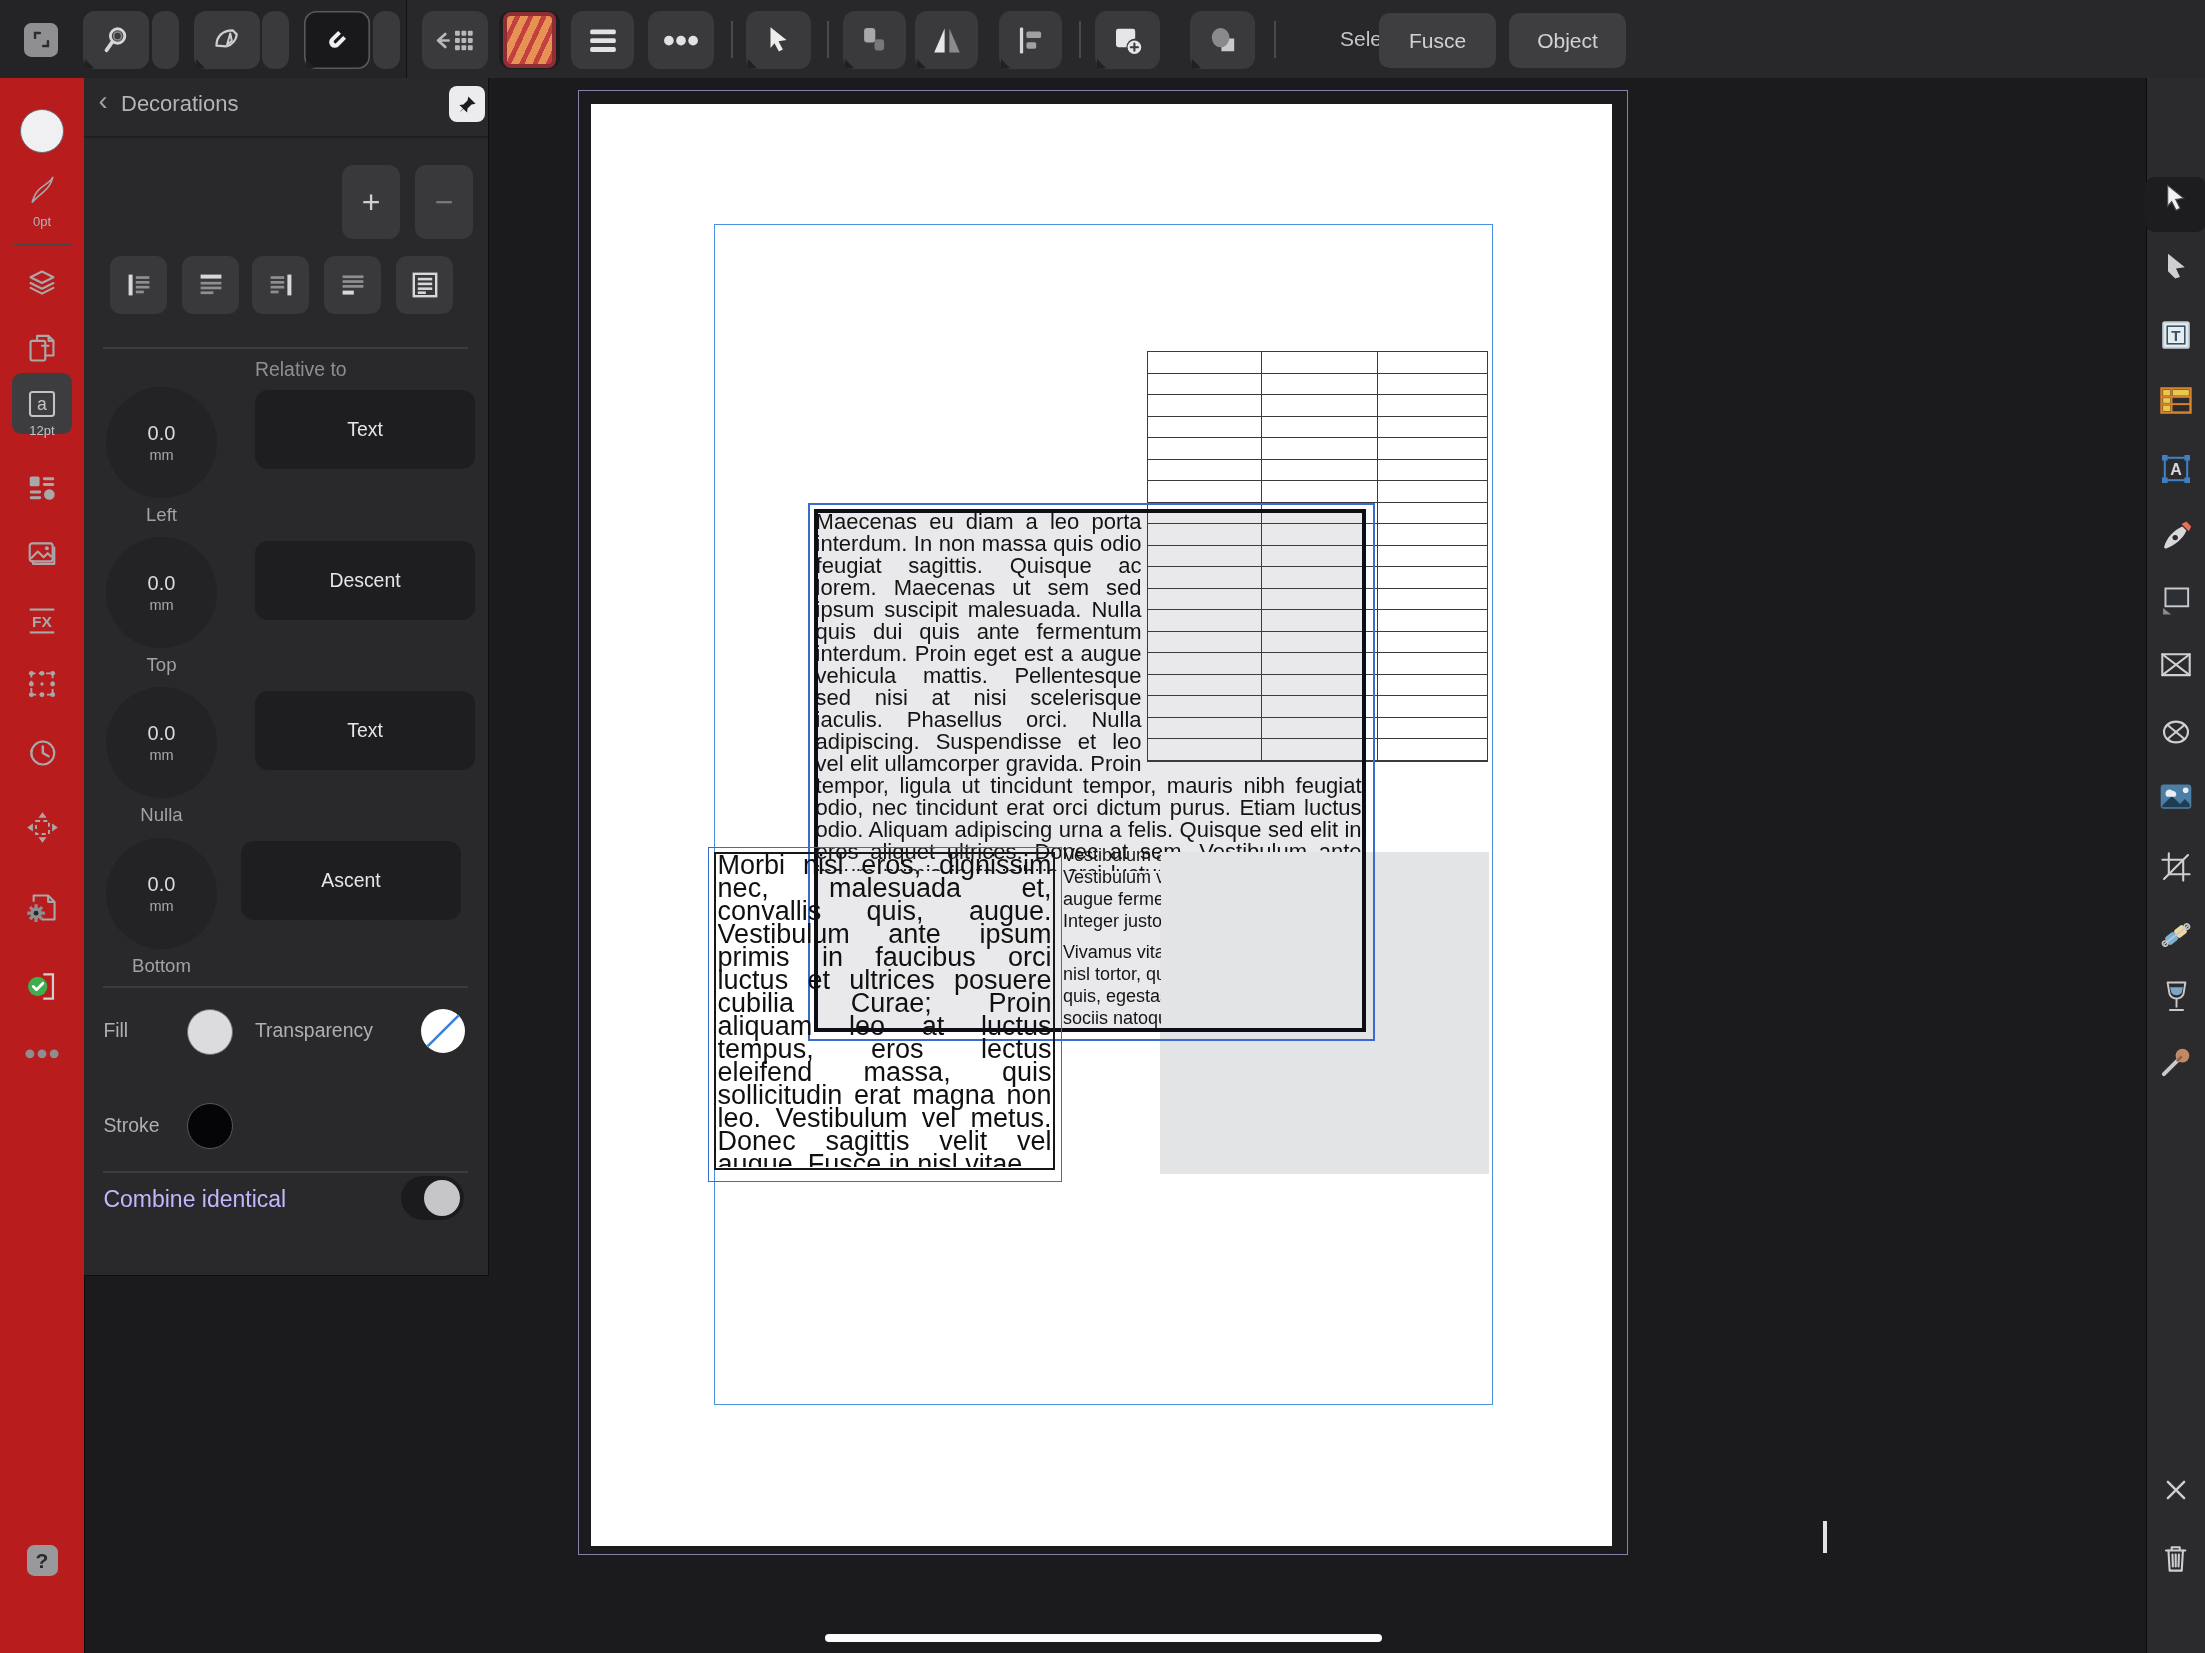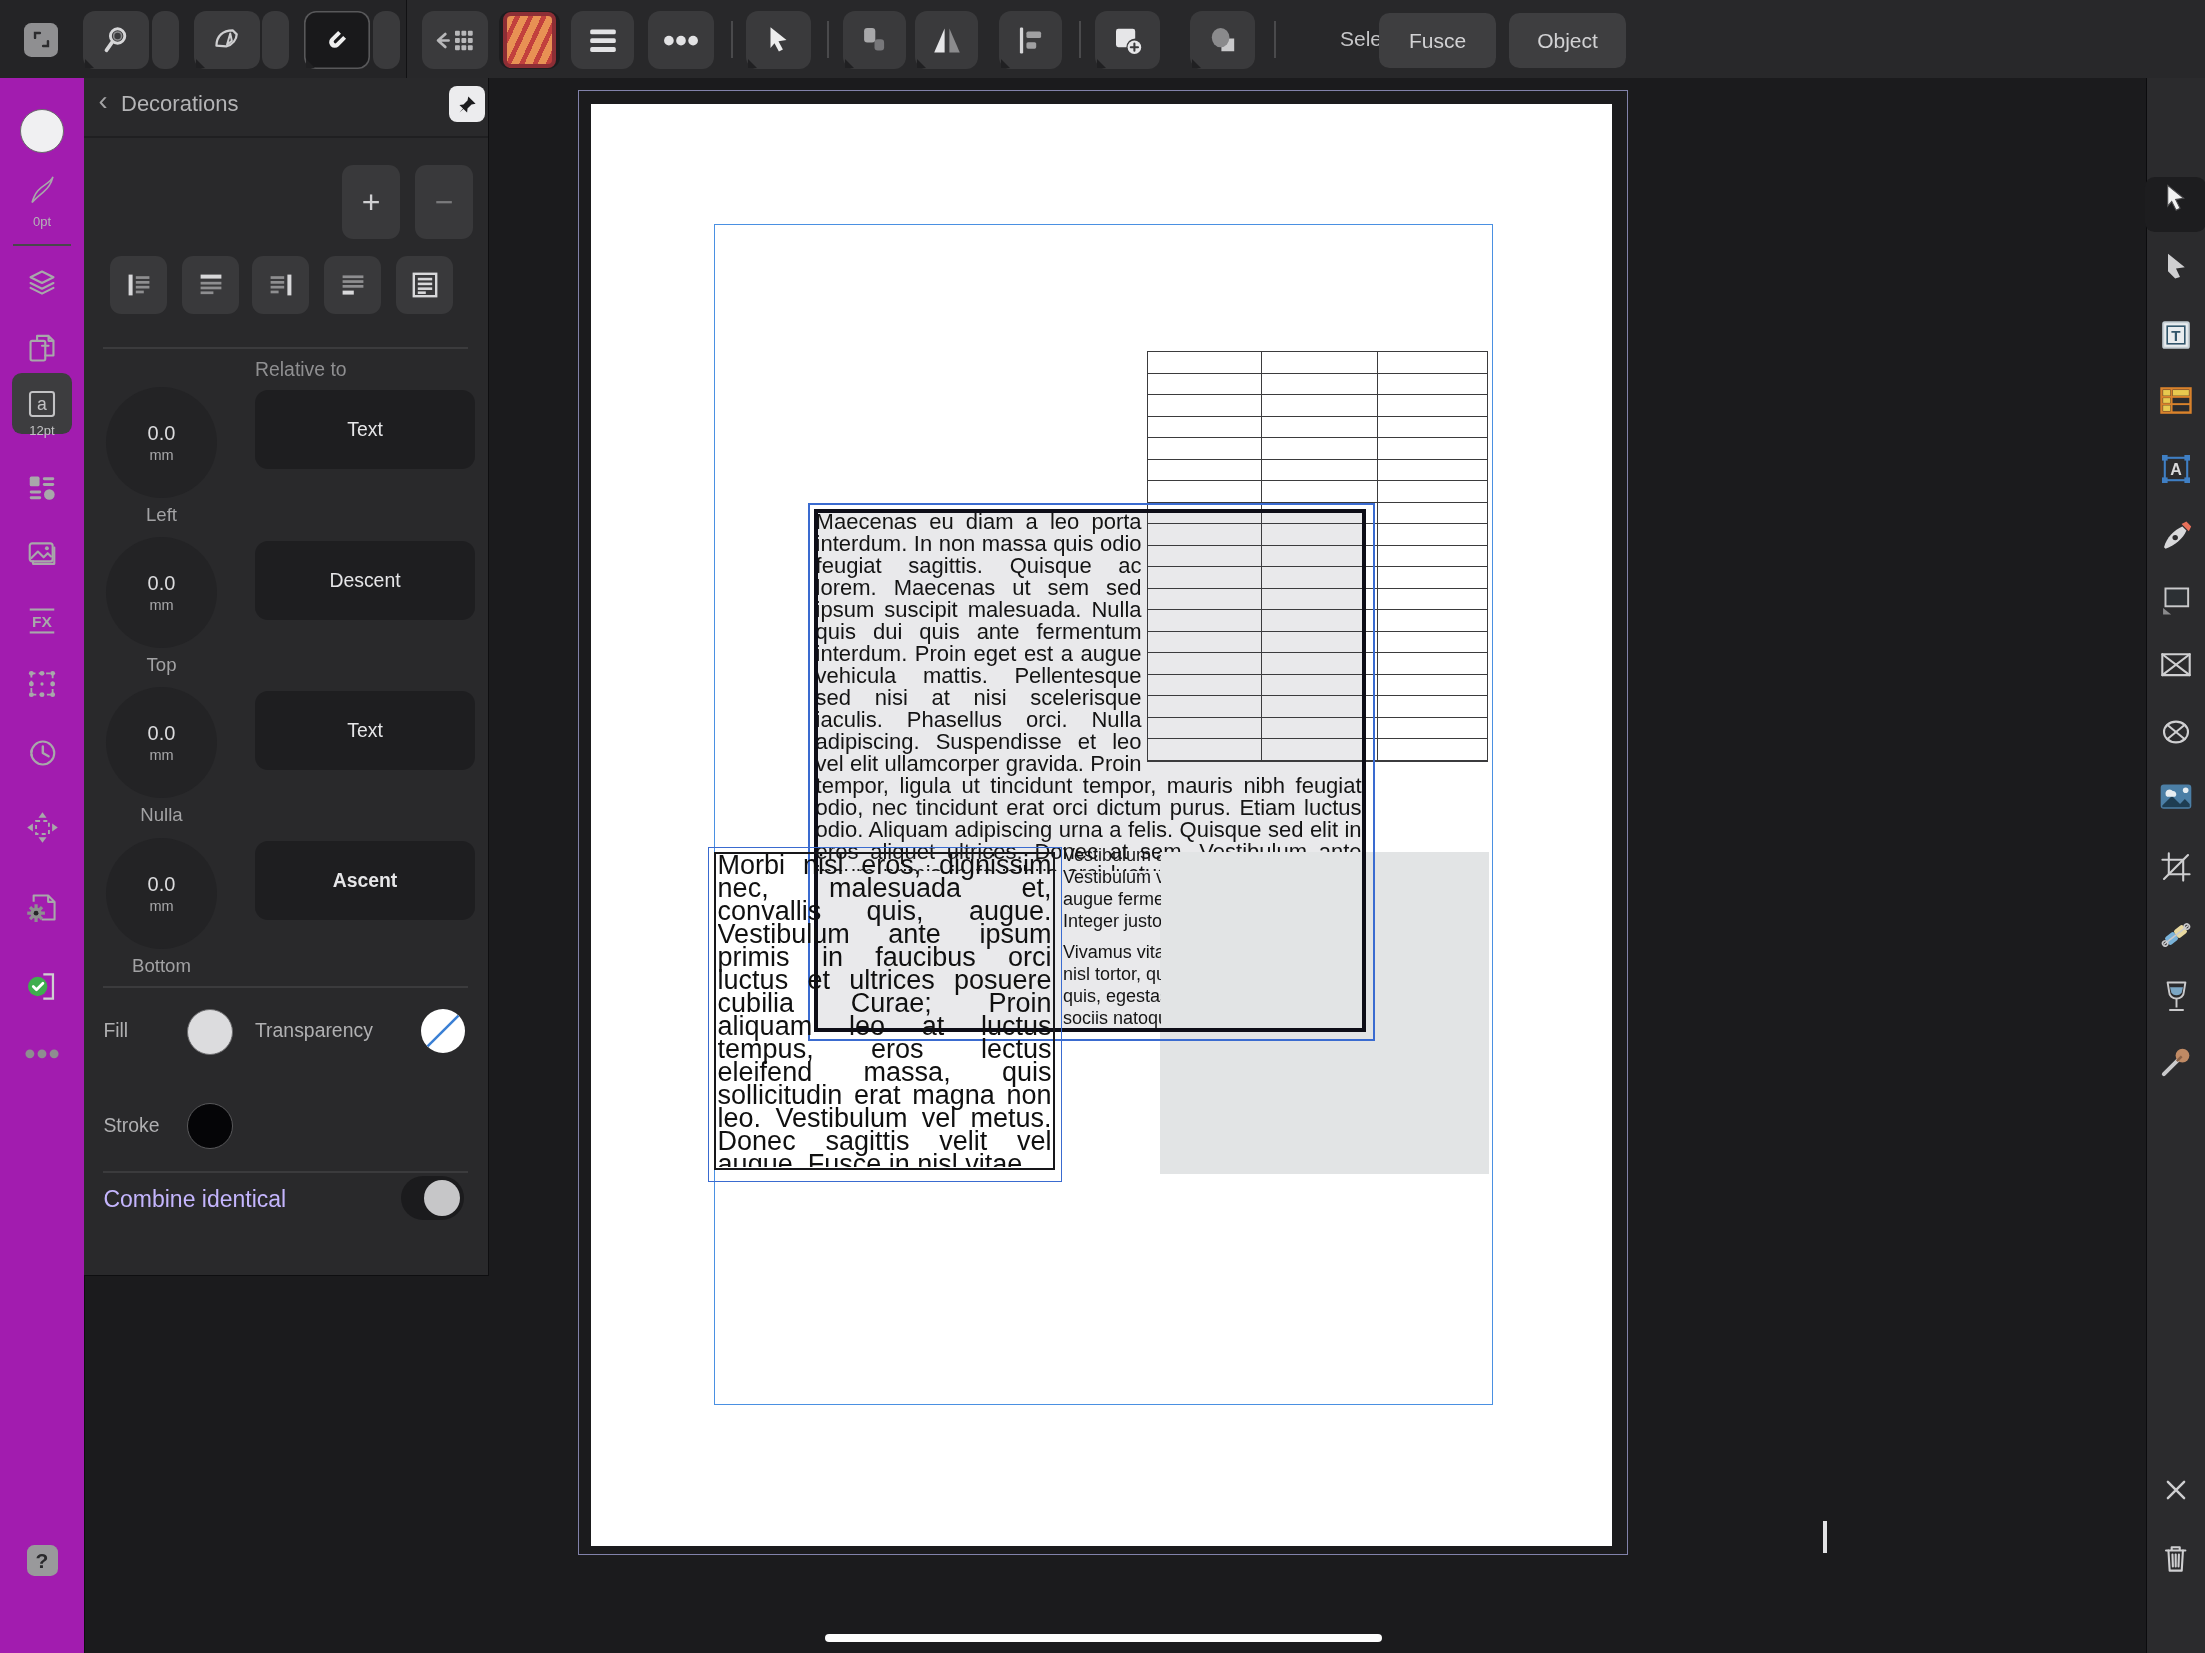--- a/index.html
+++ b/index.html
@@ -15,21 +15,21 @@
   .tb.active{background:#19191b;box-shadow:0 0 0 1.6px #58585a inset;}
   .tb .notch{position:absolute;left:1.6px;bottom:1.6px;width:0;height:0;border-left:9px solid #202022;border-top:9px solid transparent;}
   .tb svg{display:block;}
   .vdiv{position:absolute;top:21px;width:1.6px;height:37px;background:#4a4a4c;}
   .tb-label{position:absolute;top:27px;font-size:21px;color:#c6c6c8;}
   .tb-btn{position:absolute;top:13px;height:55px;border-radius:10.5px;background:#3e3e40;color:#d2d2d4;font-size:21px;display:flex;align-items:center;justify-content:center;}
   #app-logo{width:45px;height:48px;border-radius:8px;border:4px solid #8d2e35;
     background:repeating-linear-gradient(115deg,#e89154 0 7.3px,#c2403d 7.3px 12px);}
 
   
-  #leftrail{position:absolute;left:0;top:78px;width:84px;height:1575px;background:#a21caf;border-right:1.6px solid #0e0e10;z-index:35;}
+  #leftrail{position:absolute;left:0;top:78px;width:84px;height:1575px;background:#b91c1c;border-right:1.6px solid #0e0e10;z-index:35;}
   .rail-item{position:absolute;left:0;width:84px;display:flex;align-items:center;justify-content:center;}
   .rail-sel{position:absolute;left:12px;width:60px;height:61px;background:#3d3d3f;border-radius:9.7px;}
 
   
   #panel{position:absolute;left:84px;top:78px;width:404px;height:1197px;background:#29292b;border-right:1.6px solid #0e0e10;border-bottom:1.6px solid #0e0e10;z-index:36;color:#c9c9cb;}
   .p-abs{position:absolute;}
   .hline{position:absolute;height:1.6px;background:#3b3b3d;}
   .p-field{position:absolute;background:#1e1e20;border-radius:11.3px;display:flex;align-items:center;justify-content:center;color:#e6e6e8;font-size:19.4px;}
   .p-btn{position:absolute;background:#39393b;border-radius:11.3px;display:flex;align-items:center;justify-content:center;}
   .dial{position:absolute;width:111px;height:111px;border-radius:50%;background:#232325;display:flex;flex-direction:column;align-items:center;justify-content:center;color:#dcdcde;}
@@ -536,21 +536,21 @@
       <div class="u">mm</div>
     </div>
     <div class="side-label" style="left:22px;top:726px;">Nulla</div>
     <div class="rel-btn" style="top:613px;left:171px;">Text</div>
 
     <div class="dial" style="left:22px;top:760px;">
       <div class="v">0.0</div>
       <div class="u">mm</div>
     </div>
     <div class="side-label" style="left:22px;top:877px;">Bottom</div>
-    <div class="rel-btn" style="top:763px;left:171px;font-weight:bold;">Ascent</div>
+    <div class="rel-btn" style="top:763px;left:157px;">Ascent</div>
 
     <div class="hline" style="left:19.4px;top:908px;width:365px;"></div>
 
     <div class="p-abs" style="left:19.4px;top:941px;font-size:19.4px;color:#b0b0b2;">Fill</div>
     <div class="swatch" style="left:103px;top:931px;background:#dcdcde;border:1.6px solid #6a6a6c;"></div>
     <div class="p-abs" style="left:171px;top:941px;font-size:19.4px;color:#b0b0b2;">Transparency</div>
     <div class="swatch" style="left:337px;top:931px;background:#ffffff;overflow:hidden;">
       <svg width="44" height="44" viewBox="0 0 54 54">
         <line x1="46" y1="8" x2="8" y2="46" stroke="#3a7fd4" stroke-width="3"></line>
       </svg>

